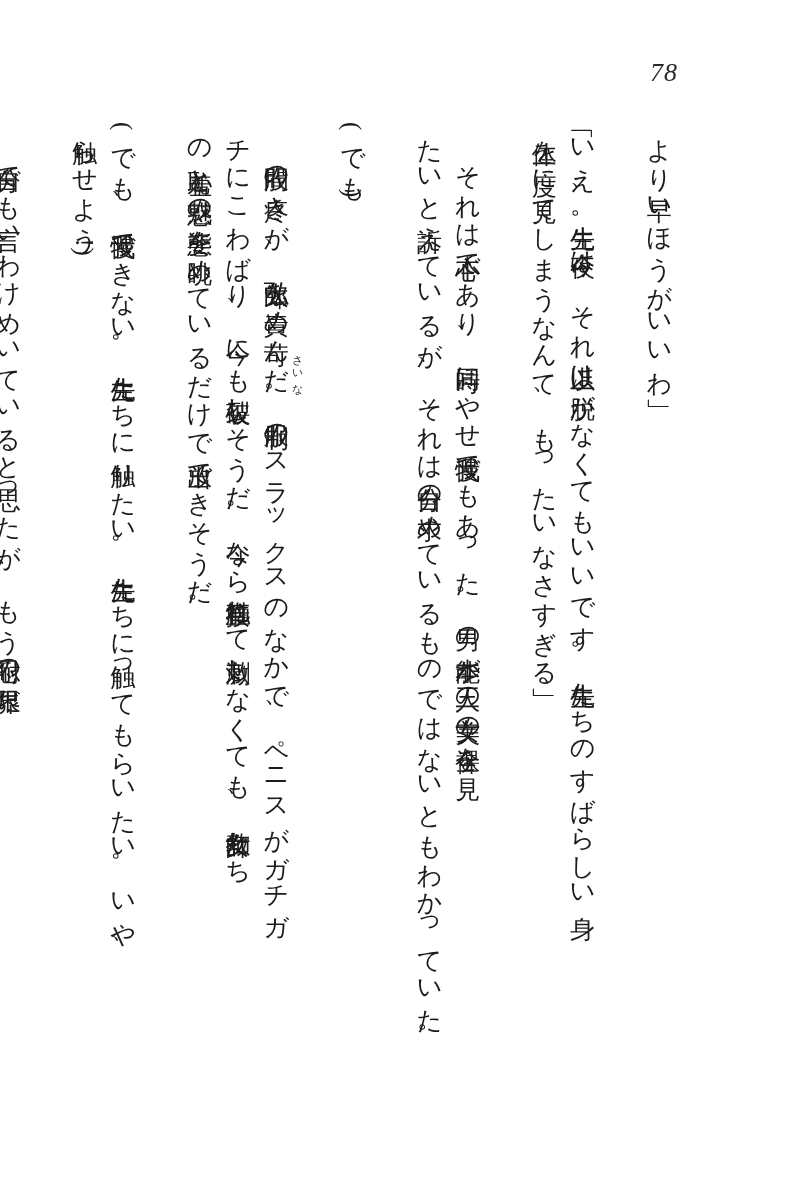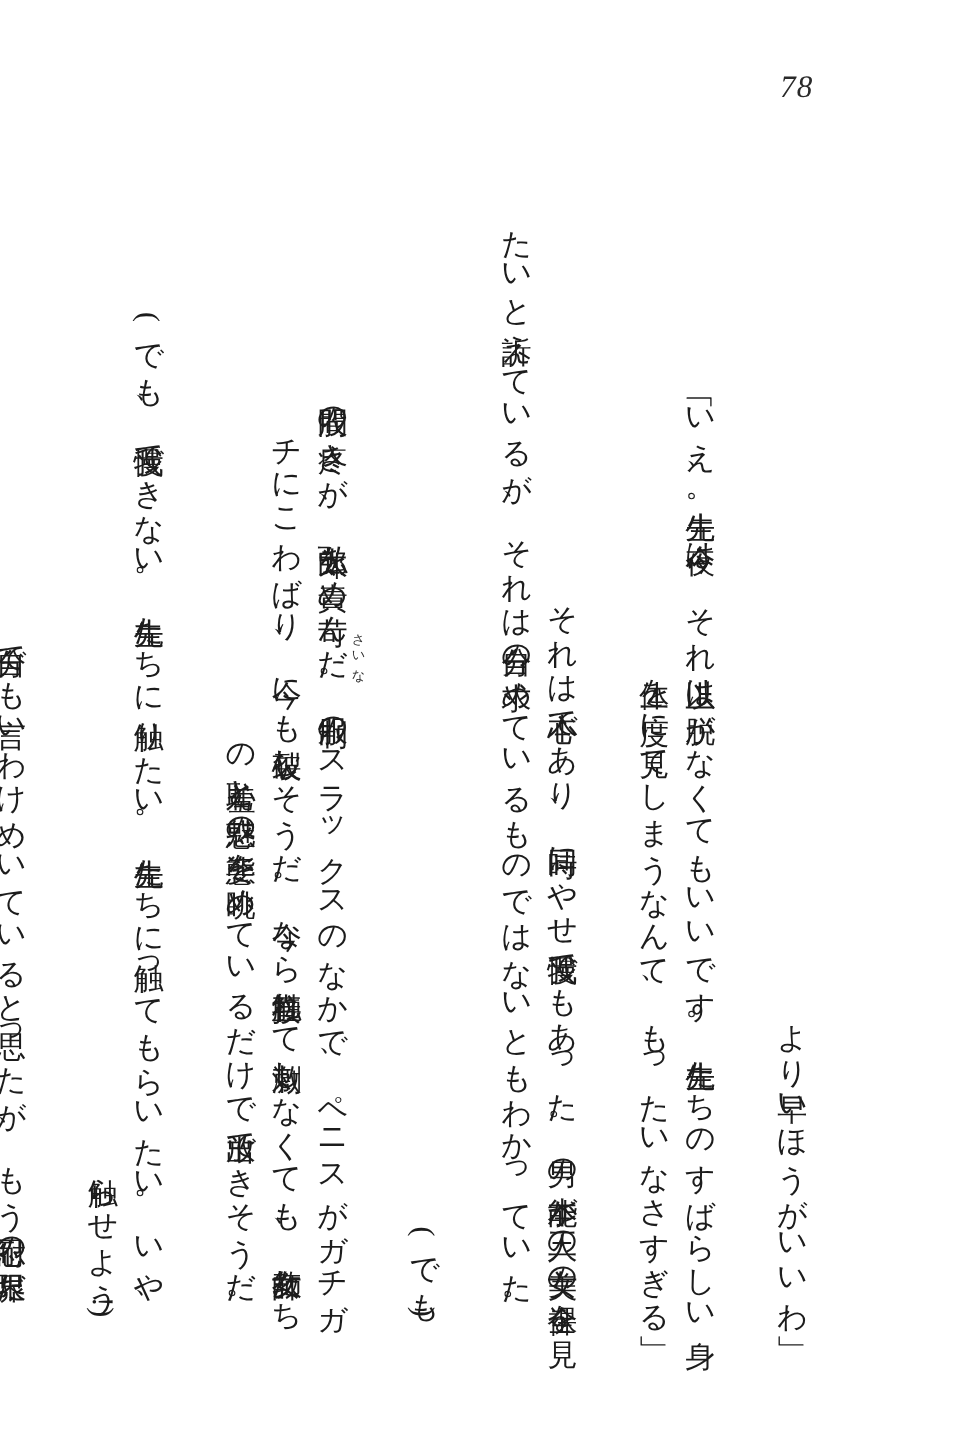--- a/index.html
+++ b/index.html
@@ -10,21 +10,20 @@
     background: #ffffff;
     overflow: hidden;
   }
   .page {
     position: relative;
     width: 794px;
     height: 1200px;
     background: #ffffff;
     font-family: "Liberation Serif", "DejaVu Serif", serif;
     color: #1f1f1f;
-    text-align: right;
   }
   .page-number {
     position: absolute;
     left: 650px;
     top: 58px;
     font-size: 26px;
     font-style: italic;
     letter-spacing: 1px;
     color: #2a2a2a;
   }

